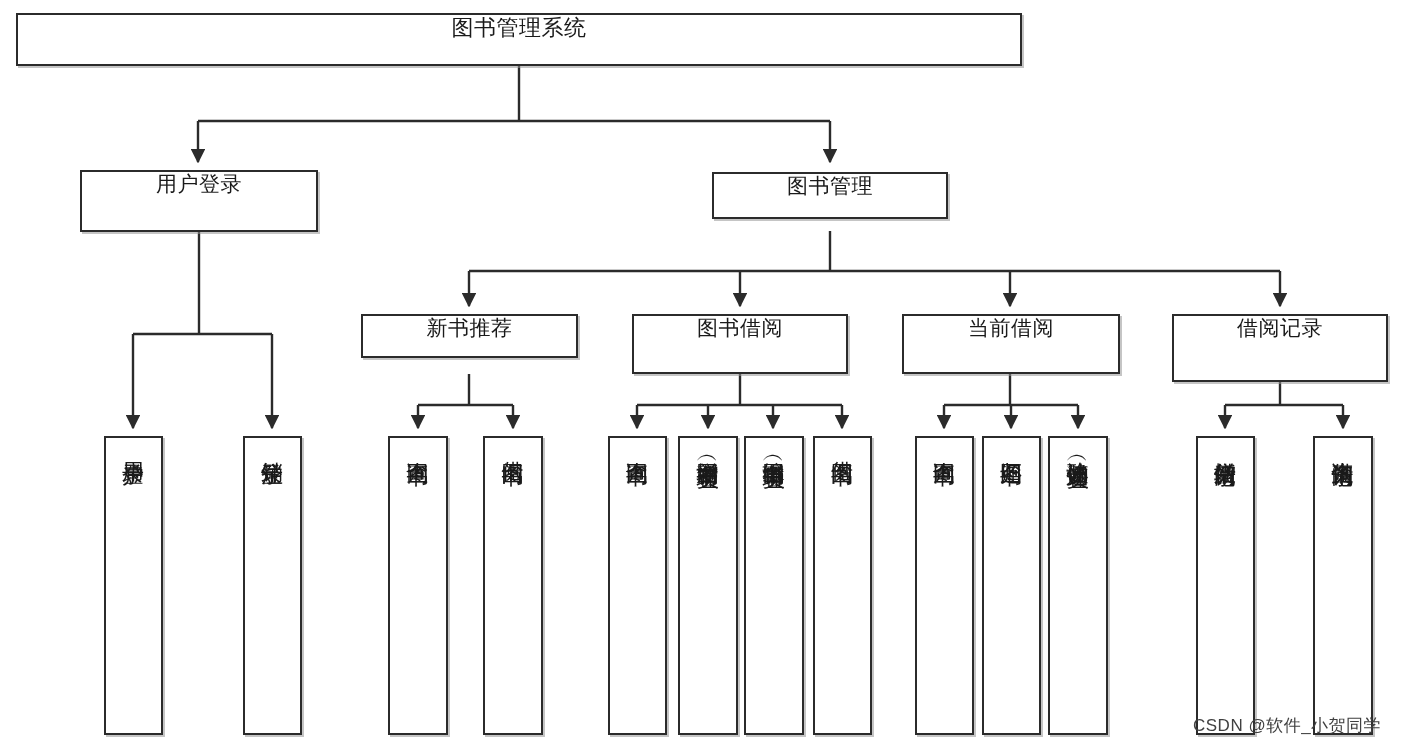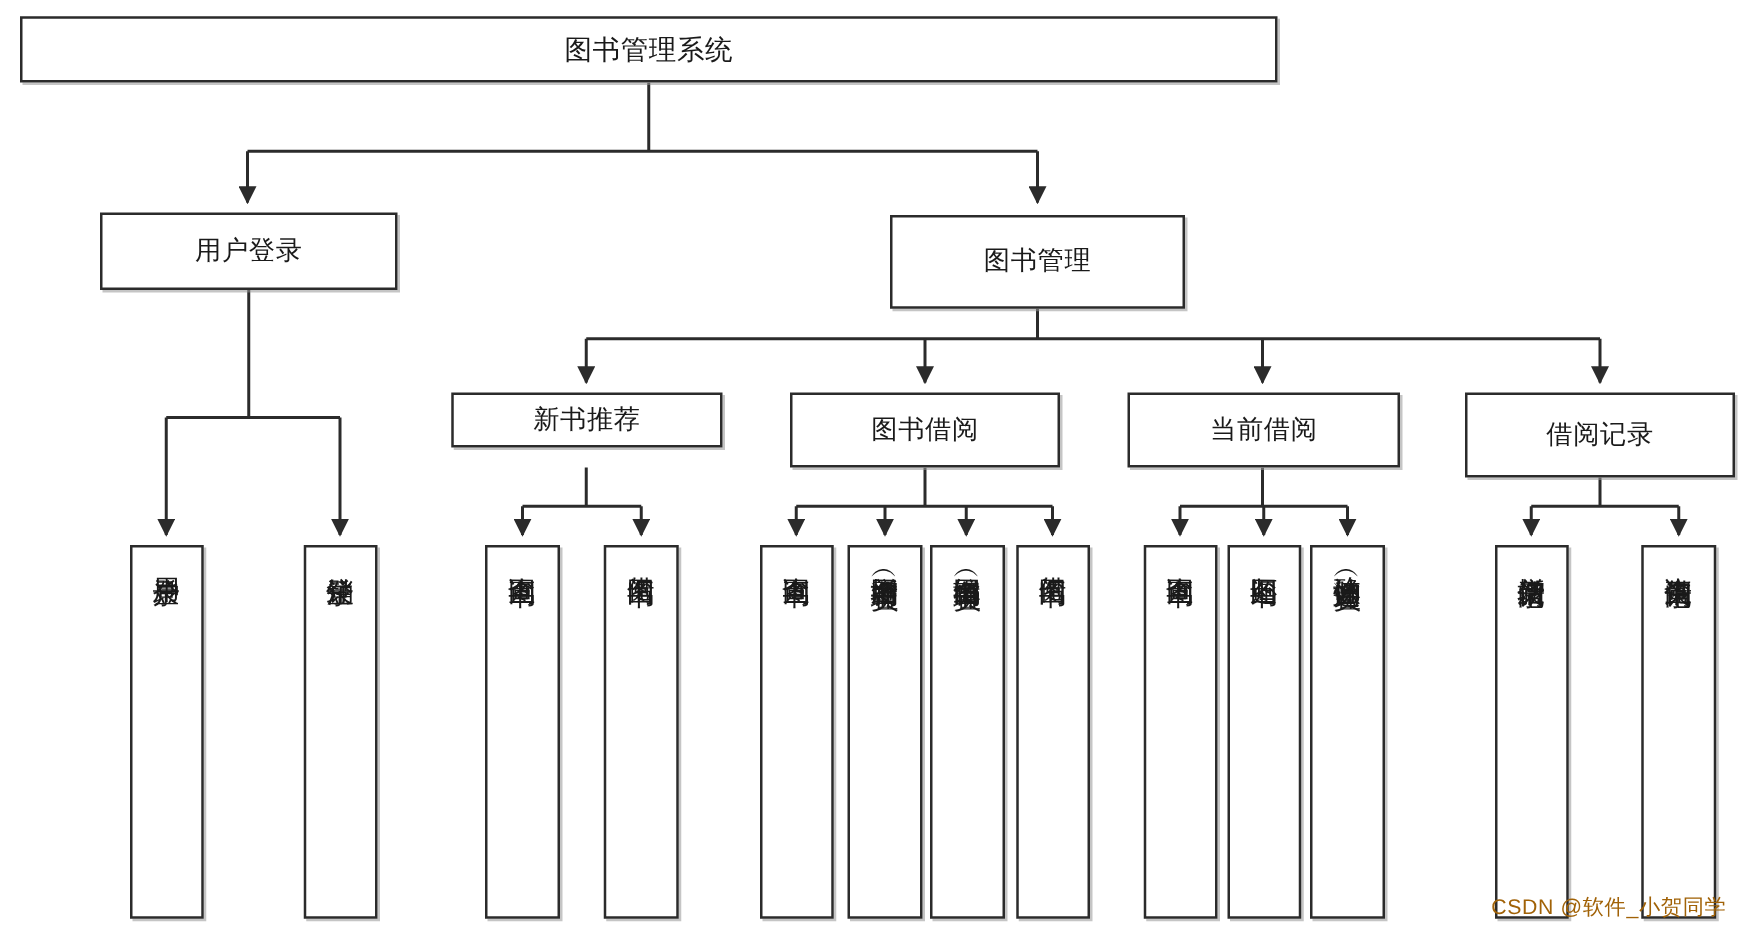--- a/index.html
+++ b/index.html
@@ -27,21 +27,20 @@
     height: 747px;
     pointer-events: none;
   }
   .node {
     position: absolute;
     box-sizing: border-box;
     background: #ffffff;
     border: 2px solid #2b2b2b;
     box-shadow: 2px 2px 0 0 rgba(150,150,150,0.55);
     display: flex;
-    align-items: center;
     justify-content: center;
     color: #1a1a1a;
   }
   .node .label {
     display: block;
     text-align: center;
     line-height: 1.15;
     white-space: nowrap;
   }
   
@@ -64,21 +63,21 @@
     font-size: 22px;
     line-height: 1.05;
     letter-spacing: 1px;
     white-space: nowrap;
   }
   .watermark {
     position: absolute;
     left: 1193px;
     top: 714px;
     font-size: 17px;
-    color: #a16207;
+    color: #404040;
     white-space: nowrap;
     letter-spacing: 0.5px;
   }
 </style>
 </head>
 <body>
 
 <div id="diagram-root">
 
   <svg class="connectors" viewBox="0 0 1405 747" xmlns="http://www.w3.org/2000/svg">
@@ -132,21 +131,21 @@
   </svg>
 
   <div class="node horiz root" style="left:16px; top:13px; width:1006px; height:53px;">
     <span class="label">图书管理系统</span>
   </div>
 
   <div class="node horiz" style="left:80px; top:170px; width:238px; height:62px;">
     <span class="label">用户登录</span>
   </div>
 
-  <div class="node horiz" style="left:712px; top:172px; width:236px; height:75px;">
+  <div class="node horiz" style="left:712px; top:172px; width:236px; height:47px;">
     <span class="label">图书管理</span>
   </div>
 
   <div class="node horiz" style="left:361px; top:314px; width:217px; height:44px;">
     <span class="label">新书推荐</span>
   </div>
 
   <div class="node horiz" style="left:902px; top:314px; width:218px; height:60px;">
     <span class="label">当前借阅</span>
   </div>

